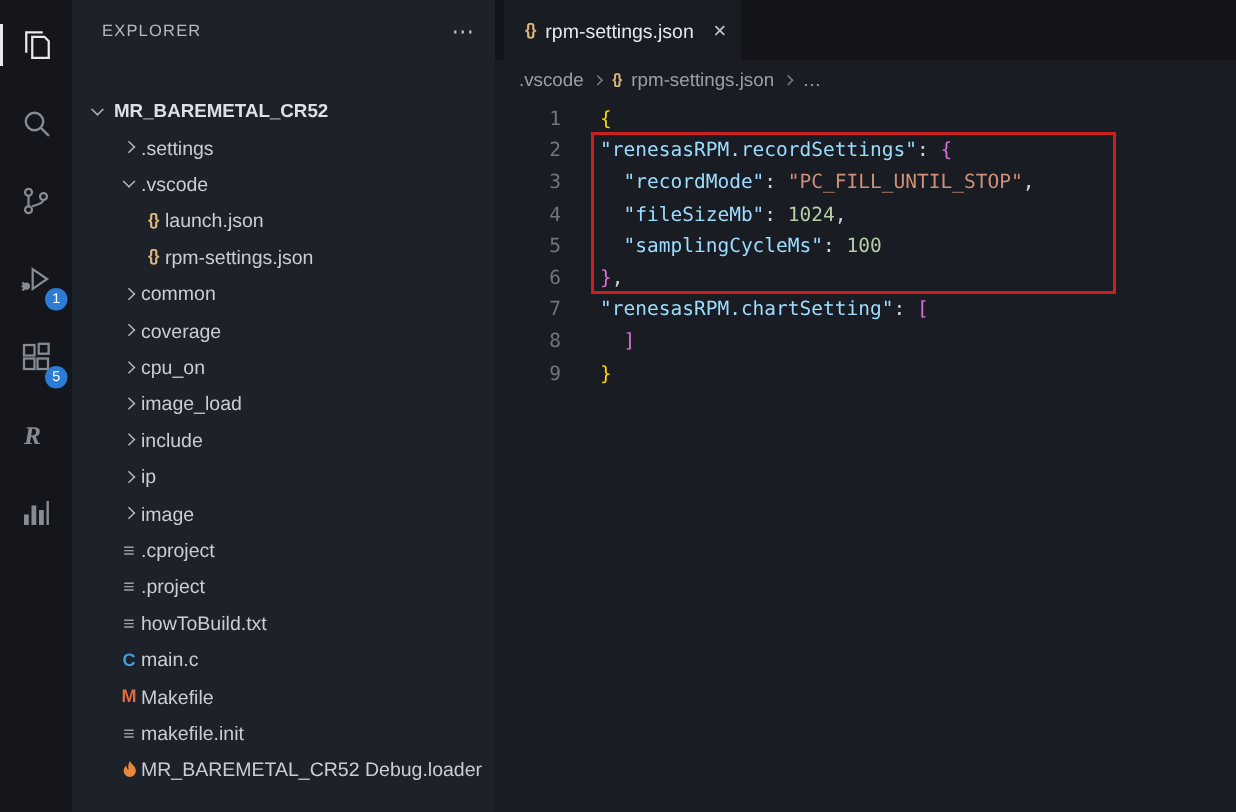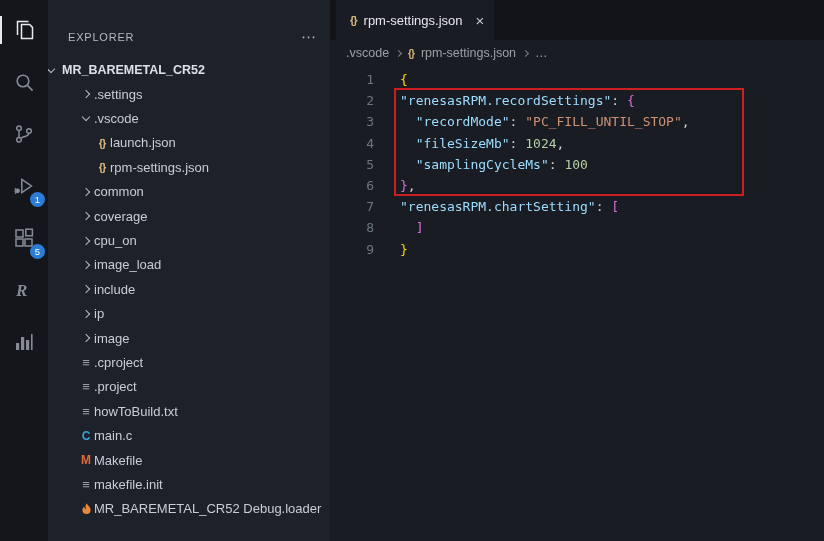--- a/index.html
+++ b/index.html
@@ -9,24 +9,24 @@
 
   
   .activitybar { width:48px; background:#14161b; display:flex; flex-direction:column; padding-top:4px; flex-shrink:0; }
   .ab-item { height:52px; display:flex; align-items:center; justify-content:center; color:#868c95; position:relative; cursor:pointer; }
   .ab-item.active { color:#e7e9ec; }
   .ab-item.active::before { content:""; position:absolute; left:0; top:12px; bottom:12px; width:2px; background:#e7e9ec; }
   .badge { position:absolute; right:3px; bottom:5px; min-width:15px; height:15px; padding:0 3px; border-radius:8px; background:#2c7bd4; color:#fff; font-size:9.5px; display:flex; align-items:center; justify-content:center; }
 
   
   .sidebar { width:282px; background:#1d212a; color:#c9cdd5; flex-shrink:0; overflow:hidden; display:flex; flex-direction:column; }
-  .sb-header { height:42px; display:flex; align-items:center; justify-content:space-between; padding:0 14px 0 20px; flex-shrink:0;margin-top:16px; }
+  .sb-header { height:42px; display:flex; align-items:center; justify-content:space-between; padding:0 14px 0 20px; flex-shrink:0; }
   .sb-title { font-size:11px; letter-spacing:0.8px; color:#b5b9c1; }
   .sb-more { color:#b5b9c1; font-size:15px; cursor:pointer; }
-  .ws-row { height:24px; display:flex; align-items:center; gap:8px; font-weight:bold; font-size:12.5px; color:#dce0e7; cursor:pointer; flex-shrink:0; }
+  .ws-row { height:24px; display:flex; align-items:center; gap:8px; padding-left:14px; font-weight:bold; font-size:12.5px; color:#dce0e7; cursor:pointer; flex-shrink:0;margin-top:20px; }
   .trow { height:24.4px; display:flex; align-items:center; gap:0; font-size:13px; cursor:pointer; white-space:nowrap; }
   .trow.ind0 { padding-left:30px; }
   .trow.ind1 { padding-left:46px; }
   .ticon { width:16px; display:flex; align-items:center; justify-content:center; flex-shrink:0; }
   .ic-json { color:#dcb67a; font-weight:bold; font-size:11px; letter-spacing:-1px; }
   .ic-file { color:#9aa0a8; font-size:13px; }
   .ic-c { color:#3f9fd8; font-weight:bold; font-size:12px; }
   .ic-m { color:#e06b3c; font-weight:bold; font-size:12px; }
   .chev { display:inline-block; width:6px; height:6px; border-right:1.4px solid #b3b8c0; border-bottom:1.4px solid #b3b8c0; }
   .chev.r { transform:rotate(-45deg); }

